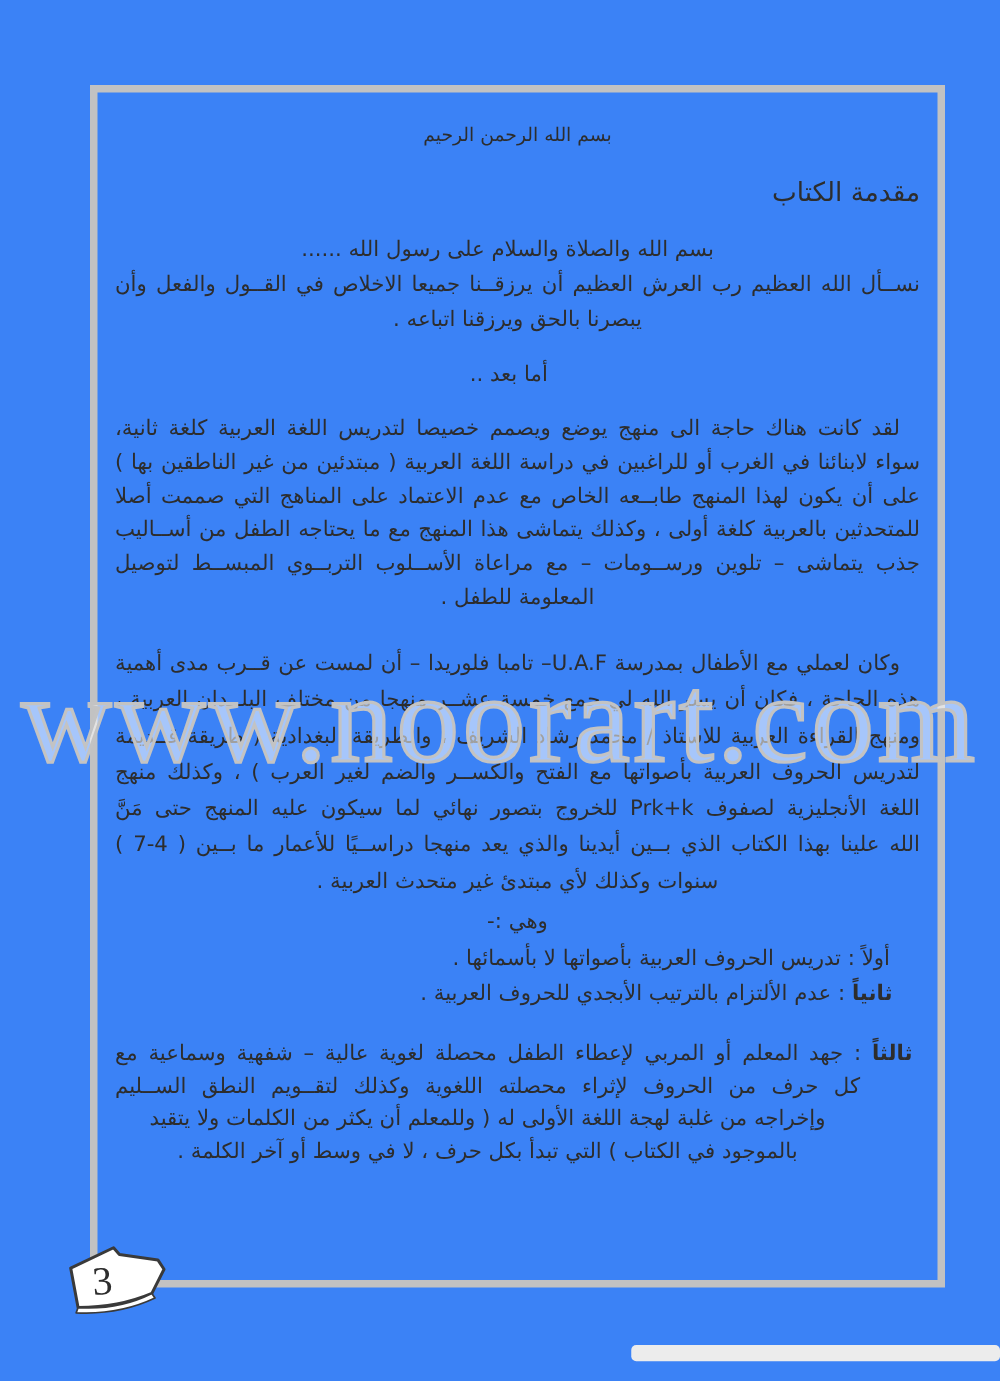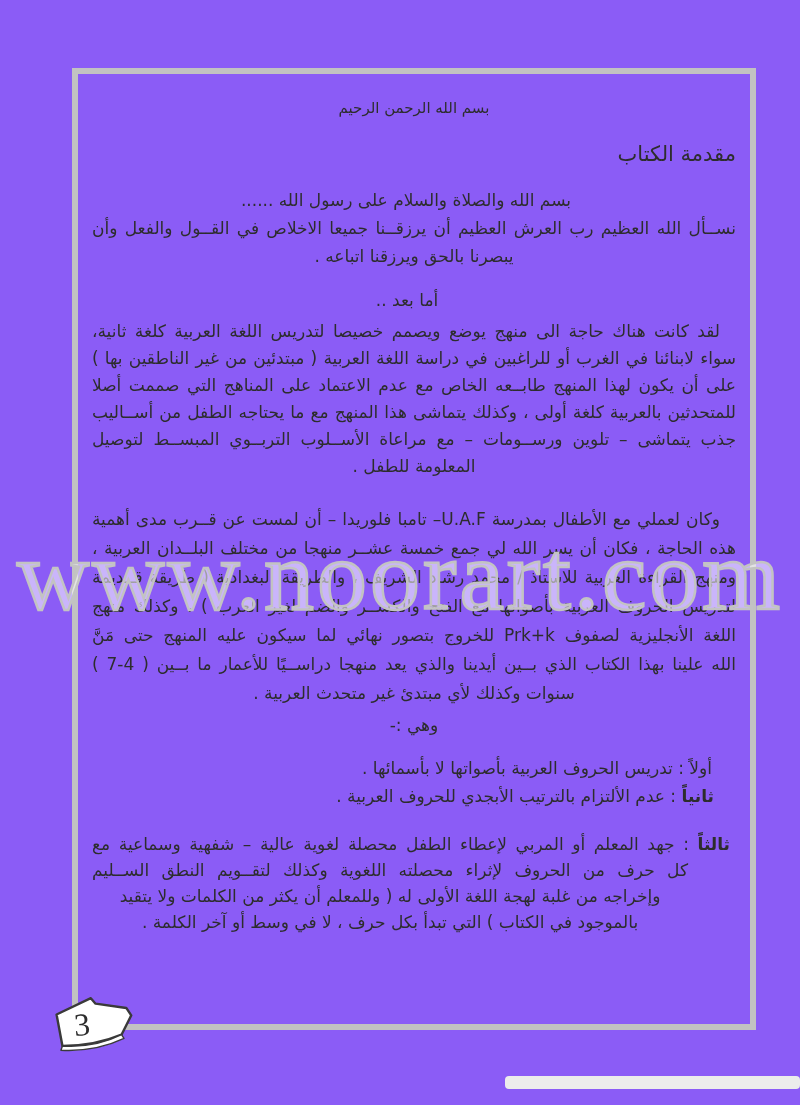--- a/index.html
+++ b/index.html
@@ -1,38 +1,38 @@
 <!DOCTYPE html>
 <html lang="ar"><head>
 <meta charset="utf-8">
 <style>
   html,body{margin:0;padding:0;background:#ffffff;}
   .scan{
-    position:relative;width:800px;height:1105px;background:#8b5cf6;overflow:hidden;
+    position:relative;width:800px;height:1105px;background:#3b82f6;overflow:hidden;
     font-family:"DejaVu Sans",sans-serif;color:#2d2d2d;
   }
   .frame{
     position:absolute;left:72px;top:68px;width:684px;height:962px;
     border:6px solid #c2c2c2;box-sizing:border-box;padding:0 14px;
     direction:rtl;
   }
   .basmala{margin-top:24px;text-align:center;font-size:15px;line-height:21px;}
   .title{margin:22px 0 0;text-align:right;font-size:21px;line-height:27px;font-weight:400;}
   .line{font-size:17px;line-height:28px;text-align:center;overflow:hidden;max-height:28px;}
   .just{text-align:justify;text-align-last:justify;}
   .ind{text-indent:16px;}
   .opening{margin-top:18px;}
   .amma{margin-top:16px;text-indent:14px;}
-  .need{margin-top:4px;}
+  .need{margin-top:16px;}
   .need .line{line-height:27px;max-height:27px;}
   .exp{margin-top:25px;}
   .exp .line{line-height:29px;max-height:29px;}
   .req{margin-top:3px;}
   .point{font-size:17px;line-height:28px;text-align:right;overflow:hidden;}
-  .p1{margin-top:15px;padding-right:24px;}
+  .p1{margin-top:2px;padding-right:24px;}
   .p2{padding-right:22px;}
   .p2 .plabel,.p3 .plabel{font-weight:bold;}
   .p3{margin-top:21px;}
   .p3 .line{line-height:26px;max-height:26px;}
   .p3 .first{padding-right:6px;}
   .p3 .cont{padding-right:48px;}
   .watermark{
     position:absolute;left:-15px;top:518px;width:830px;z-index:5;
     text-align:center;white-space:nowrap;pointer-events:none;
     font-family:"Liberation Serif",serif;font-size:100px;letter-spacing:3px;

